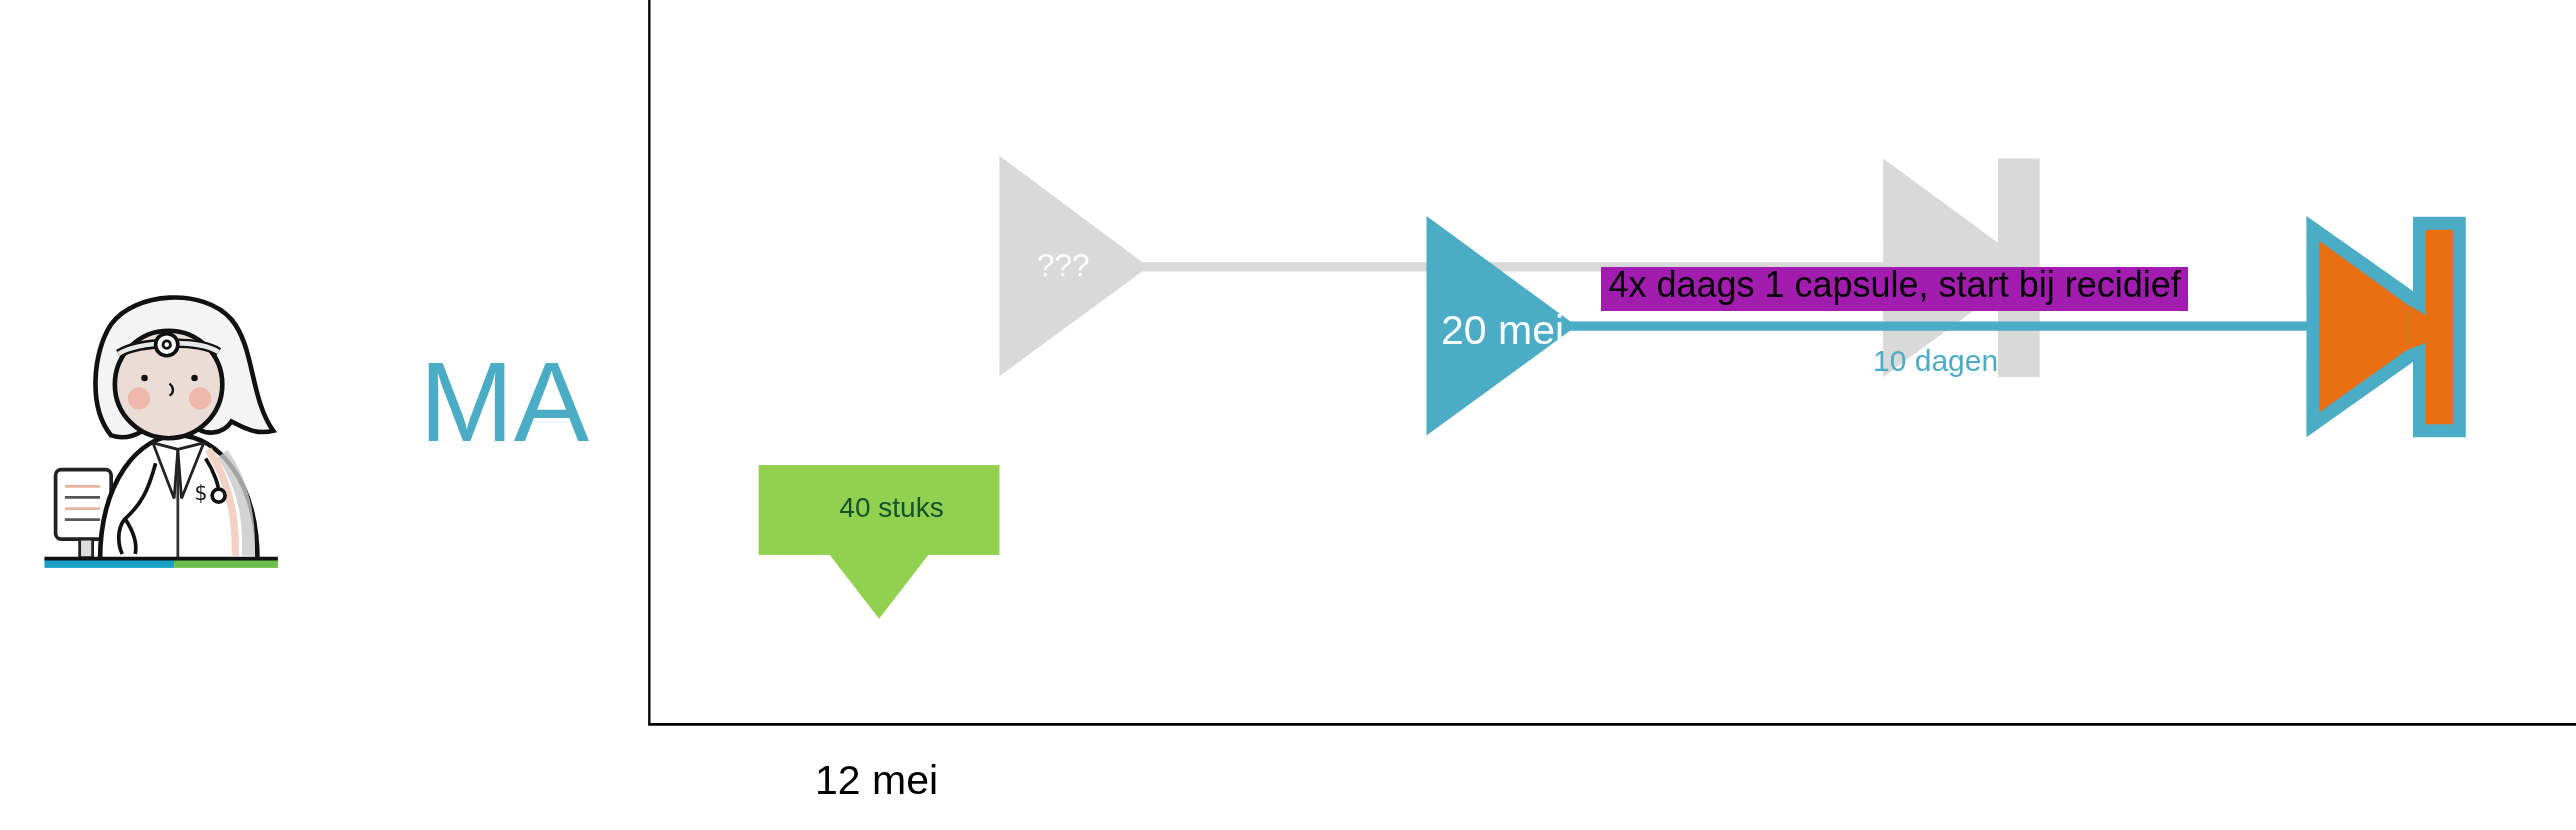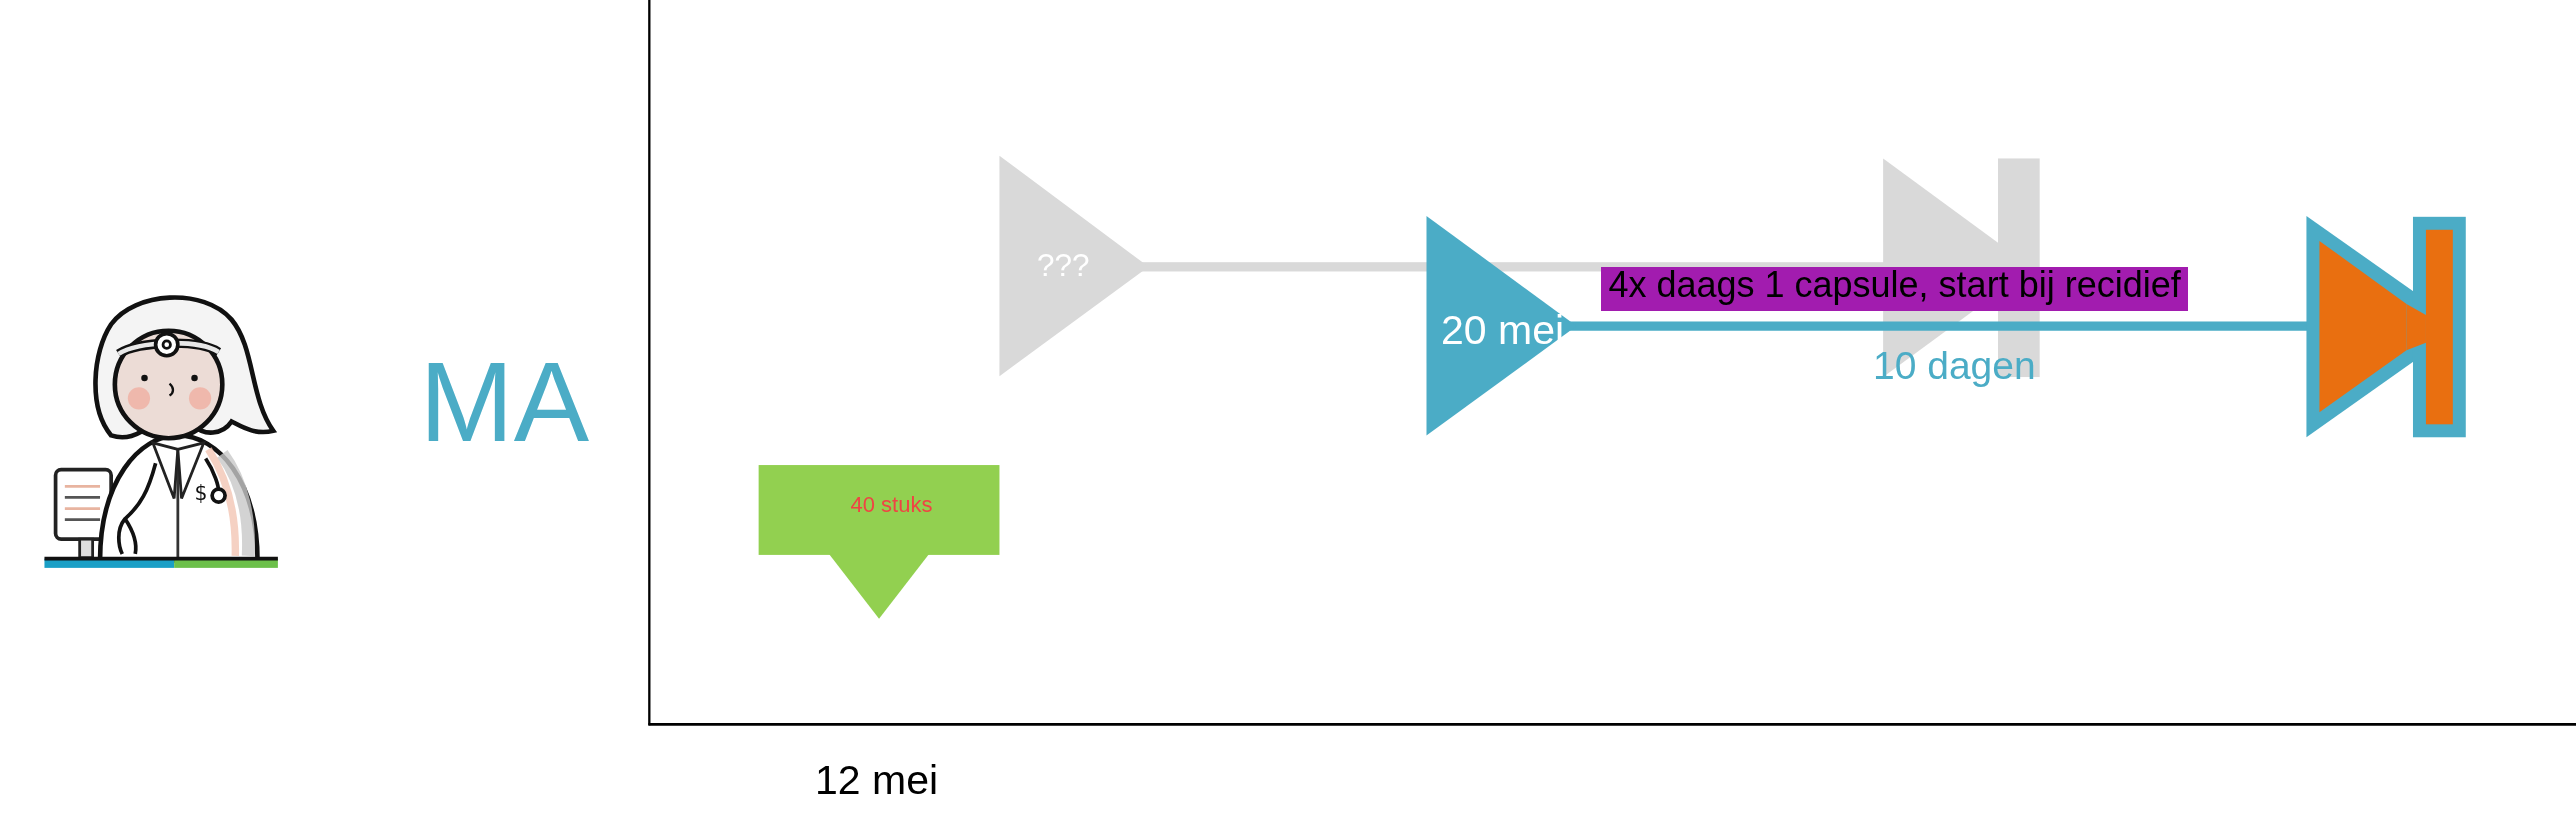--- a/index.html
+++ b/index.html
@@ -5,22 +5,22 @@
   html, body { margin: 0; padding: 0; background: #ffffff; }
   body { width: 2576px; height: 831px; position: relative; overflow: hidden;
          font-family: "Liberation Sans", "DejaVu Sans", sans-serif; }
   #stage { position: absolute; left: 0; top: 0; width: 2576px; height: 831px; }
   .lbl { position: absolute; white-space: nowrap; line-height: 1; }
   .ma { left: 408px; top: 306px; width: 181px; text-align: right; font-size: 113px; margin-top: 40px; }
   .vv { left: 408px; top: 461px; width: 181px; text-align: right; font-size: 113px; }
   .qq { left: 1037px; top: 250px; font-size: 31.5px; color: #ffffff; }
   .start { left: 1441px; top: 310px; font-size: 41px; color: #ffffff; }
   .dose { left: 1601px; top: 267px; padding: 0 7.4px; background: #a21caf; font-size: 36px; color: #000000; height: 44px; }
-  .dur { left: 1873px; top: 346px; font-size: 39px; }
-  .stuks { left: 759px; top: 494px; width: 265px; text-align: center; font-size: 22px; color: #ef4444; }
+  .dur { left: 1873px; top: 346px; font-size: 30px; }
+  .stuks { left: 759px; top: 494px; width: 265px; text-align: center; font-size: 28px; color: #14532d; }
   .date { left: 815px; top: 760px; font-size: 41px; color: #000000; text-align: right; }
 </style>
 </head>
 <body>
 
 <div id="stage">
   <svg width="2576" height="831" viewBox="0 0 2781 897" xmlns="http://www.w3.org/2000/svg" style="position:absolute;left:0;top:0">
 
     <g>
 

